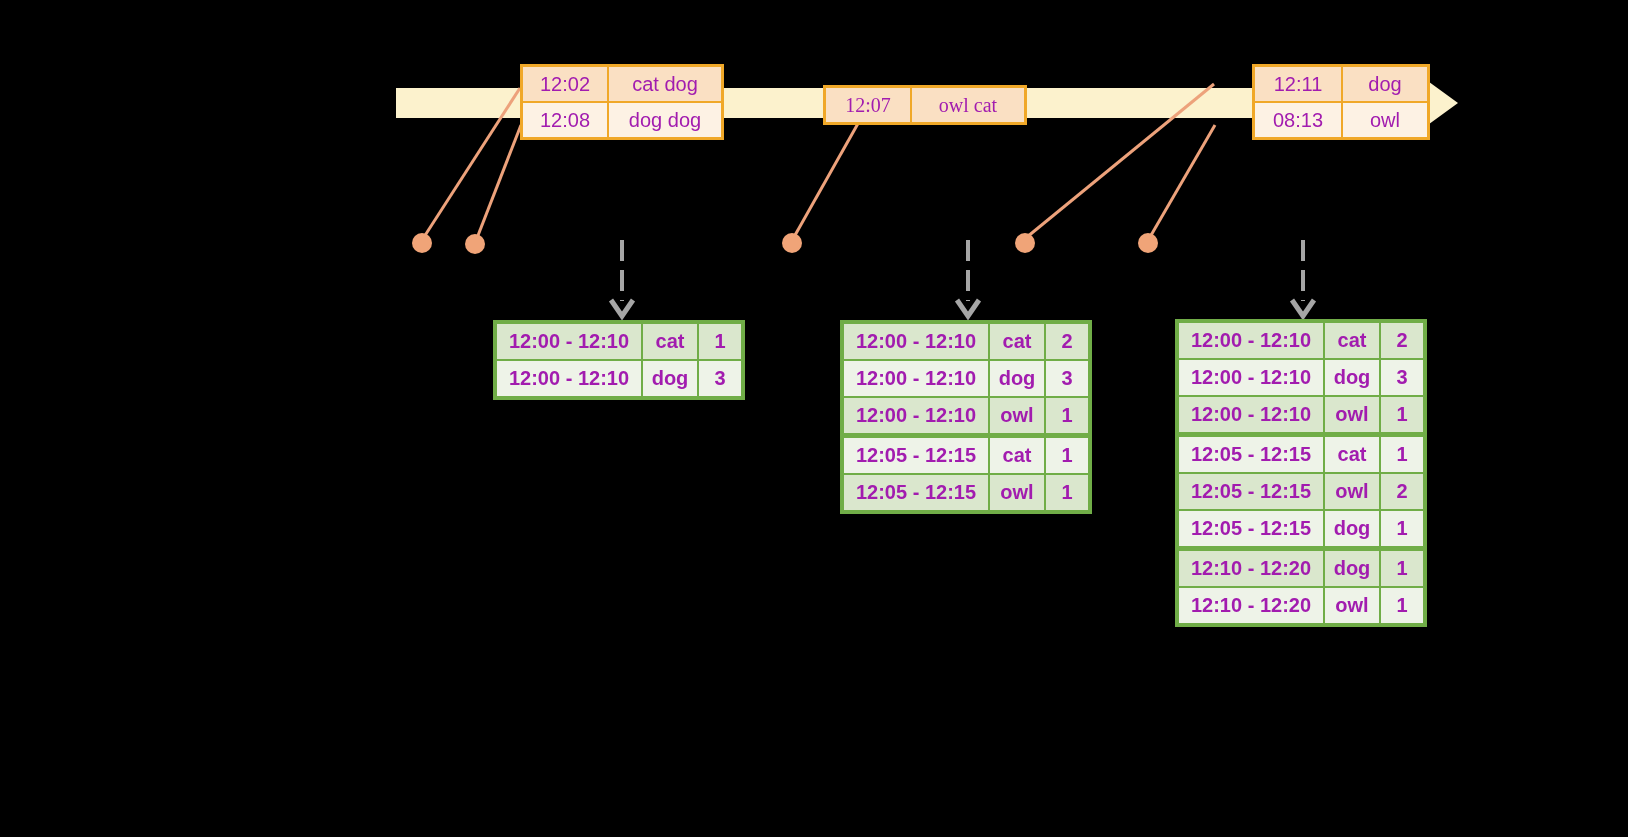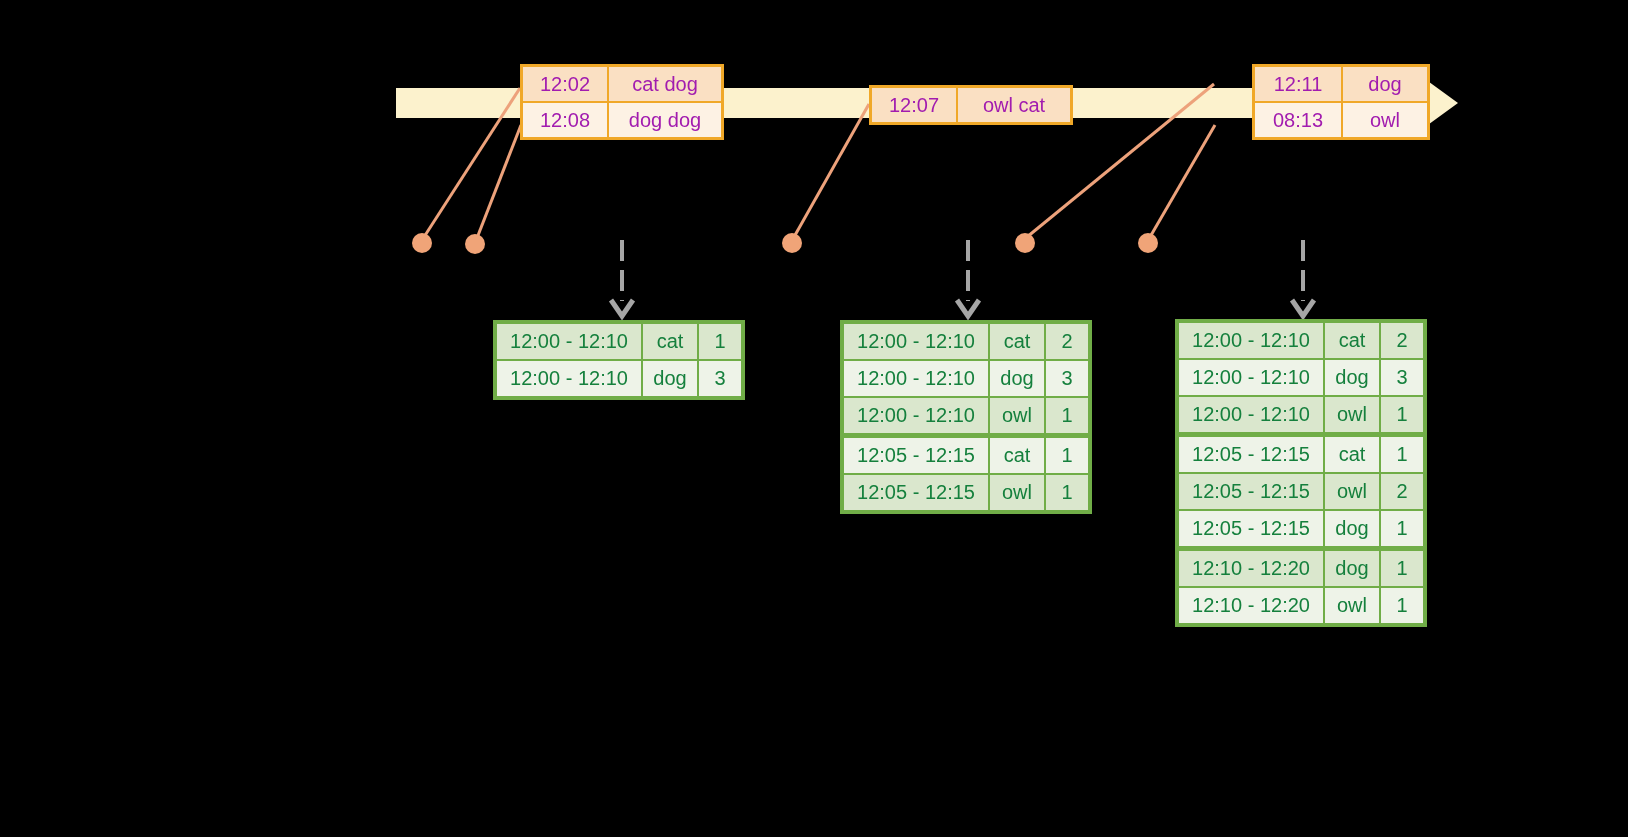--- a/index.html
+++ b/index.html
@@ -24,21 +24,21 @@
   table.etable td.t{width:84px;}
   table.etable td.w{width:112px;}
   table.etable.narrow td.t{width:86px;}
   table.etable.narrow td.w{width:84px;}
   table.etable tr:nth-child(odd) td{background:#FAE0C3;}
   table.etable tr:nth-child(even) td{background:#FDF2E4;}
   
   table.rtable{position:absolute;border-collapse:collapse;border:4px solid #70AD47;}
   table.rtable td{
     border:2px solid #70AD47;height:35px;text-align:center;vertical-align:middle;
-    font-size:20px;color:#15803d;padding:0;
+    font-size:20px;color:#a21caf;padding:0;font-weight:bold;
   }
   table.rtable td.win{width:144px;}
   table.rtable td.word{width:54px;}
   table.rtable td.cnt{width:42px;}
   table.rtable tr:nth-child(odd) td{background:#DAE7CD;}
   table.rtable tr:nth-child(even) td{background:#EEF3E8;}
   table.rtable tr.grp td{border-top-width:5px;}
 </style>
 </head>
 <body>
@@ -76,21 +76,21 @@
       <td class="t">12:02</td>
       <td class="w">cat dog</td>
     </tr>
     <tr>
       <td class="t">12:08</td>
       <td class="w">dog dog</td>
     </tr>
   </tbody>
     </table>
 
-  <table class="etable" style="left:869px;top:85px;">
+  <table class="etable" style="left:823px;top:85px;font-family:Liberation Serif, serif;">
     <tbody>
         <tr>
       <td class="t">12:07</td>
       <td class="w">owl cat</td>
     </tr>
   </tbody>
     </table>
 
   <table class="etable narrow" style="left:1214px;top:64px;margin-left:38px;">
     <tbody>

